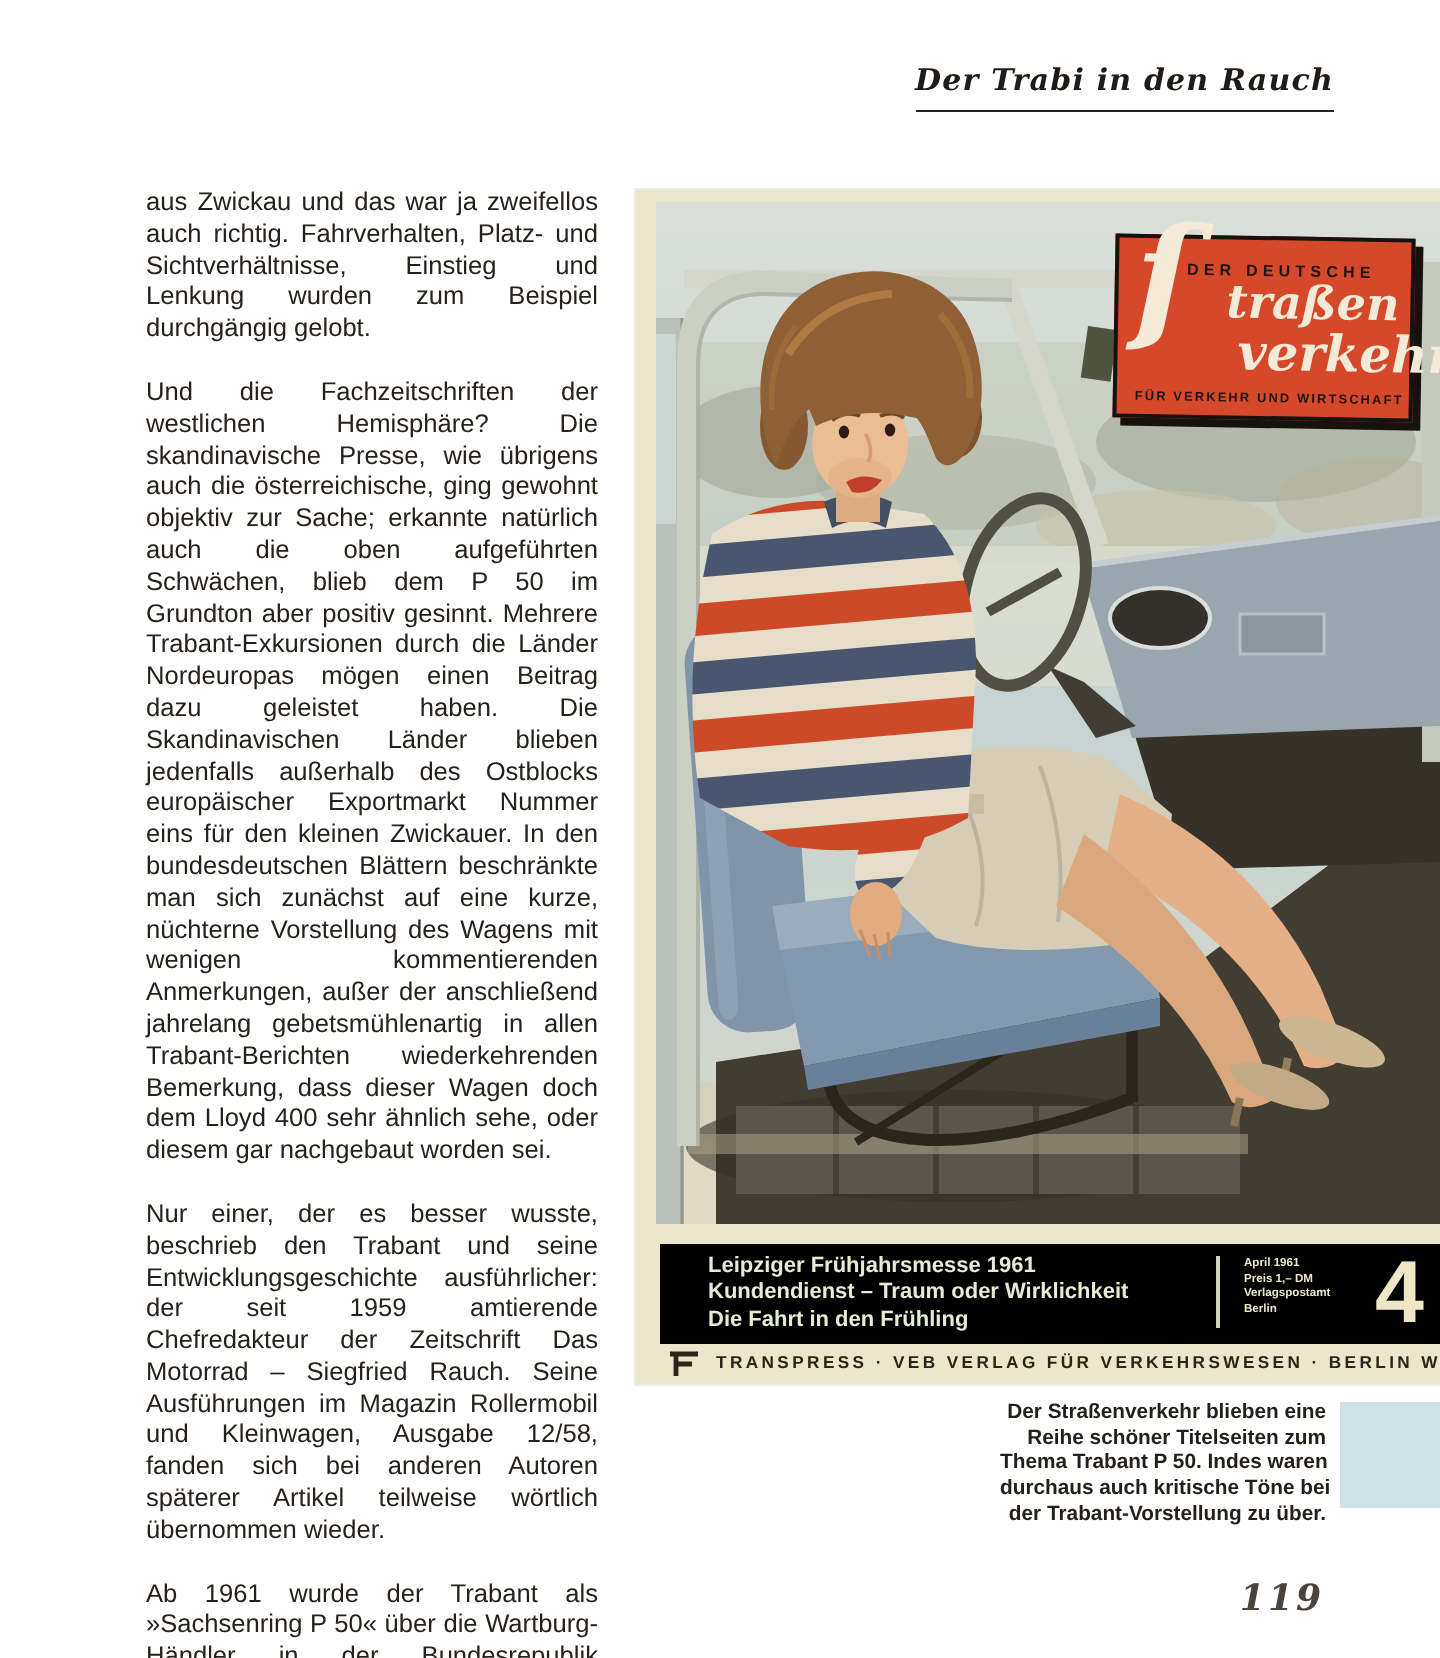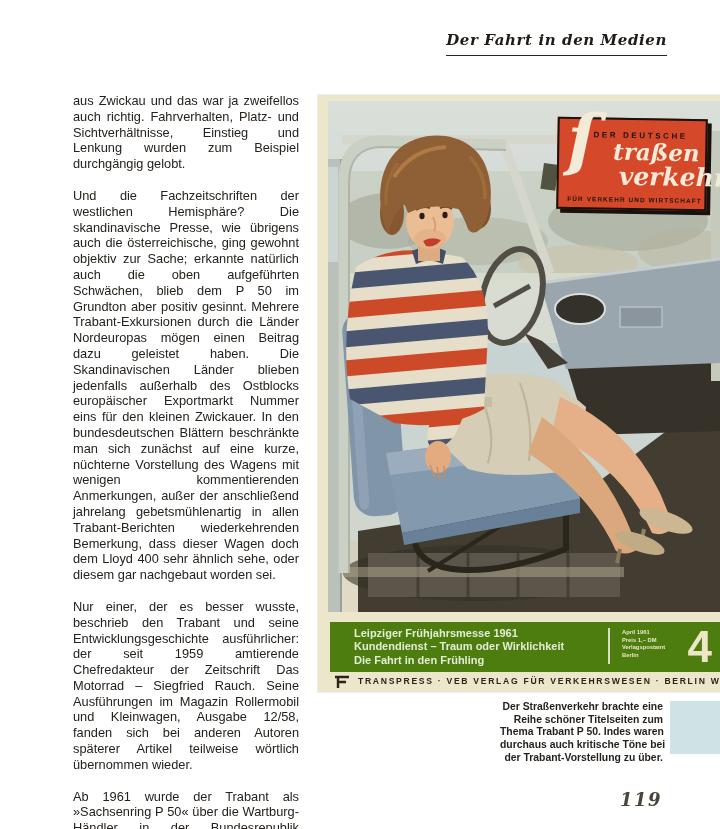--- a/index.html
+++ b/index.html
@@ -35,21 +35,21 @@
     background:#d6482a; border:2px solid #17120d;
     box-shadow:4px 4px 0 #17120d; transform:rotate(1deg);
   }
   .mh-kicker { position:absolute; top:11px; left:34px; font-size:8px; font-weight:bold; letter-spacing:2.6px; color:#1c1410; }
   .mh-longs  { position:absolute; top:-14px; left:8px; font-family:"DejaVu Serif", serif; font-style:italic; font-weight:bold; font-size:68px; line-height:1; color:#f3ead8; }
   .mh-t1 { position:absolute; top:18px; left:54px; font-family:"DejaVu Serif", serif; font-style:italic; font-weight:bold; font-size:23px; color:#f3ead8; }
   .mh-t2 { position:absolute; top:42px; left:60px; font-family:"DejaVu Serif", serif; font-style:italic; font-weight:bold; font-size:25px; color:#f3ead8; }
   .mh-sub { position:absolute; bottom:5px; left:9px; font-size:6.4px; font-weight:bold; letter-spacing:1.1px; color:#1c1410; }
 
   
-  .redband { position:absolute; left:12px; right:0; top:527px; height:50px; background:#4d7c0f; }
+  .redband { position:absolute; left:12px; right:0; top:527px; height:50px; background:#000000; }
   .headlines { position:absolute; left:24px; top:5px; font-weight:bold; font-size:11px; line-height:13.3px; color:#e5ecd4; white-space:nowrap; }
   .rb-divider { position:absolute; left:278px; top:6px; bottom:8px; width:2px; background:#e5ecd4; opacity:.9; }
   .issueinfo { position:absolute; left:292px; top:7px; font-size:5.8px; line-height:7.6px; font-weight:bold; color:#ece7c9; }
   .bignum { position:absolute; right:8px; top:0; font-size:44px; line-height:50px; font-weight:800; color:#eee6c4; }
 
   
   .pubstrip { position:absolute; left:12px; right:0; top:577px; height:20px; }
   .pubstrip .ptext {
     position:absolute; left:28px; right:2px; top:4px; text-align:center;
     font-size:8.6px; font-weight:bold; letter-spacing:1.7px; color:#2b241b; white-space:nowrap;
@@ -68,21 +68,21 @@
   .pagenum {
     position:absolute; right:58px; top:789px;
     font-family:"DejaVu Serif", serif; font-style:italic; font-weight:bold;
     font-size:18px; letter-spacing:1.5px; color:#4a443c;
   }
 </style>
 </head>
 <body>
 
 <div class="running-head">
-  <span>Der Fahrt in den Medien</span>
+  <span>Der Trabi in den Rauch</span>
 </div>
 
 <div class="article">
   <p>aus Zwickau und das war ja zweifellos auch richtig. Fahrverhalten, Platz- und Sichtverhältnisse, Einstieg und Lenkung wurden zum Beispiel durchgängig gelobt.</p>
   <p>Und die Fachzeitschriften der westlichen Hemisphäre? Die skandinavische Presse, wie übrigens auch die österreichische, ging gewohnt objektiv zur Sache; erkannte natürlich auch die oben aufgeführten Schwächen, blieb dem P 50 im Grundton aber positiv gesinnt. Mehrere Trabant-Exkursionen durch die Länder Nordeuropas mögen einen Beitrag dazu geleistet haben. Die Skandinavischen Länder blieben jedenfalls außerhalb des Ostblocks europäischer Exportmarkt Nummer eins für den kleinen Zwickauer. In den bundesdeutschen Blättern beschränkte man sich zunächst auf eine kurze, nüchterne Vorstellung des Wagens mit wenigen kommentierenden Anmerkungen, außer der anschließend jahrelang gebetsmühlenartig in allen Trabant-Berichten wiederkehrenden Bemerkung, dass dieser Wagen doch dem Lloyd 400 sehr ähnlich sehe, oder diesem gar nachgebaut worden sei.</p>
   <p>Nur einer, der es besser wusste, beschrieb den Trabant und seine Entwicklungsgeschichte ausführlicher: der seit 1959 amtierende Chefredakteur der Zeitschrift Das Motorrad – Siegfried Rauch. Seine Ausführungen im Magazin Rollermobil und Kleinwagen, Ausgabe 12/58, fanden sich bei anderen Autoren späterer Artikel teilweise wörtlich übernommen wieder.</p>
   <p>Ab 1961 wurde der Trabant als »Sachsenring P 50« über die Wartburg-Händler in der Bundesrepublik angeboten. In der Preisliste waren die verschiedenen Modelle nicht gerade als Schnäppchen ausgeschrieben: 3415 DM kostete die einfarbige Limousine, 3490 DM die zweifarbige Ausführung, 3890 DM der Kombi und 3790 Mark sollte der geschlossene Lieferwagen kosten. Zum Vergleich: ein VW Käfer Standard kostete 1961 mit unsynchronisiertem Getriebe und Seilzugbremsen (!) 3810 DM, ein Lloyd 600 mit unsynchronisiertem Dreiganggetriebe 3470 DM (Kombi 3570 DM) und 3800 DM waren für den fortschrittlicheren NSU Prinz II hinzublättern.</p>
 </div>
 
 <div class="cover">
@@ -234,21 +234,21 @@
 
   <div class="pubstrip">
     <svg class="translogo" viewBox="0 0 16 14" xmlns="http://www.w3.org/2000/svg">
       <path d="M1 2 H15 M4 2 V13 M4 7 H12" stroke="#2b241b" stroke-width="2.4" fill="none"></path>
     </svg>
     <span class="ptext">TRANSPRESS · VEB VERLAG FÜR VERKEHRSWESEN · BERLIN W8</span>
   </div>
 </div>
 
 <div class="caption">
-  <div>Der Straßenverkehr brachte eine</div>
+  <div>Der Straßenverkehr blieben eine</div>
   <div>Reihe schöner Titelseiten zum</div>
   <div>Thema Trabant P 50. Indes waren</div>
   <div>durchaus auch kritische Töne bei</div>
   <div>der Trabant-Vorstellung zu über.</div>
 </div>
 <div class="caption-block"></div>
 
 <div class="pagenum">119</div>
 
 </body></html>

